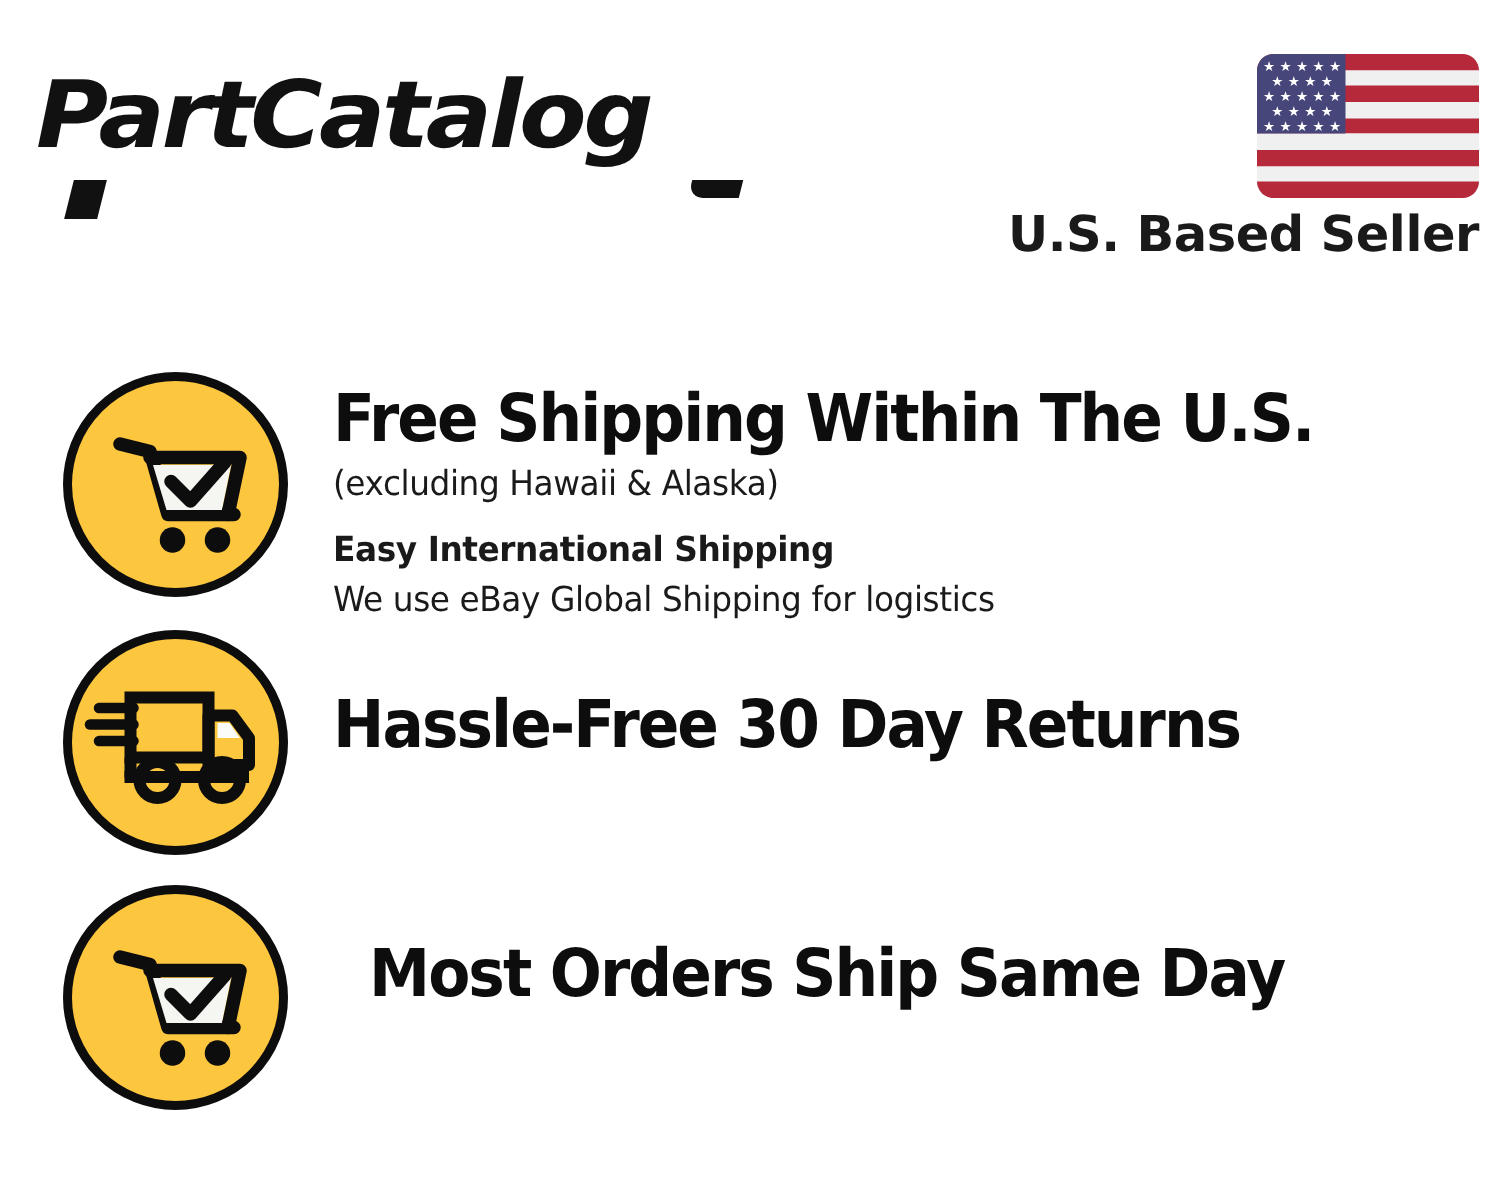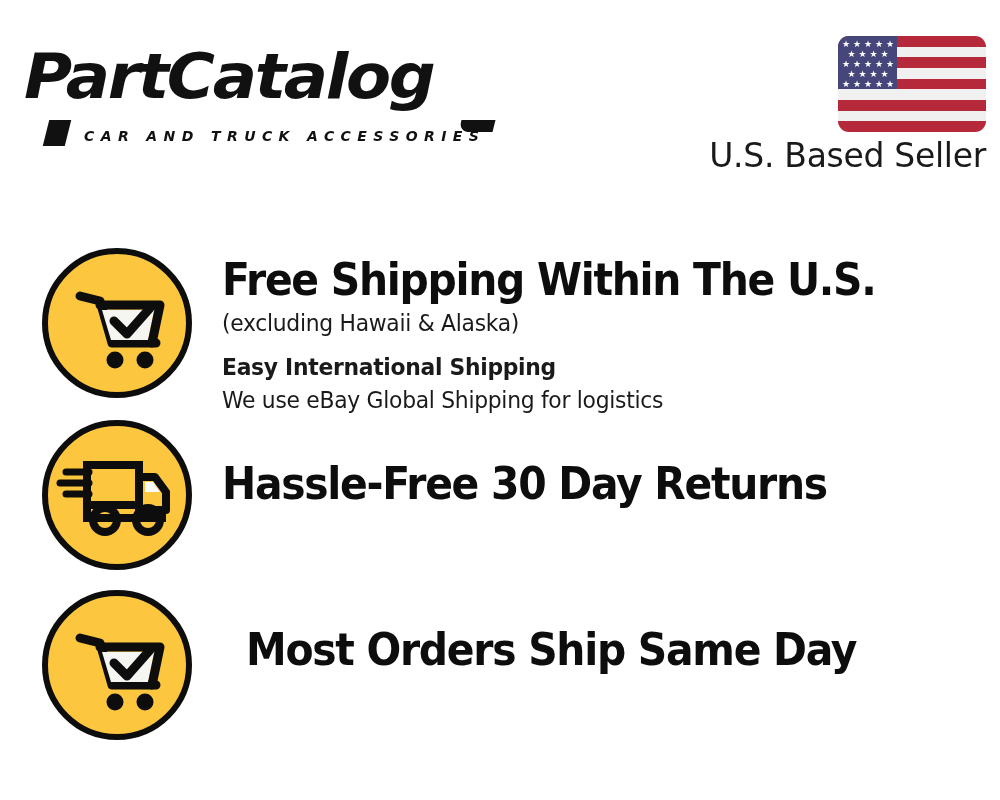--- a/index.html
+++ b/index.html
@@ -123,21 +123,21 @@
     color: #ffffff;
     font-size: 9px;
     line-height: 9px;
   }
 
   #seller-label {
     position: absolute;
     right: 14px;
     top: 113px;
     font-family: "DejaVu Sans", sans-serif;
-    font-weight: 400;
+    font-weight: 700;
     font-size: 33px;
     line-height: 38px;
     letter-spacing: -0.3px;
     color: #1a1a1a;
     white-space: nowrap;
     text-align: right;
   }
 
   
   #features {
@@ -218,21 +218,20 @@
 </style>
 </head>
 <body>
 
 <div id="header">
 
   <div id="brand-logo">
     <div id="logo-slab-left"></div>
     <div id="logo-slab-right"></div>
     <div id="brand-wordmark">PartCatalog</div>
-    <div id="brand-tagline">CAR AND TRUCK ACCESSORIES</div>
   </div>
 
   <div id="us-flag">
     <div class="stripes">
       <div class="stripe red"></div>
       <div class="stripe white"></div>
       <div class="stripe red"></div>
       <div class="stripe white"></div>
       <div class="stripe red"></div>
       <div class="stripe white"></div>

